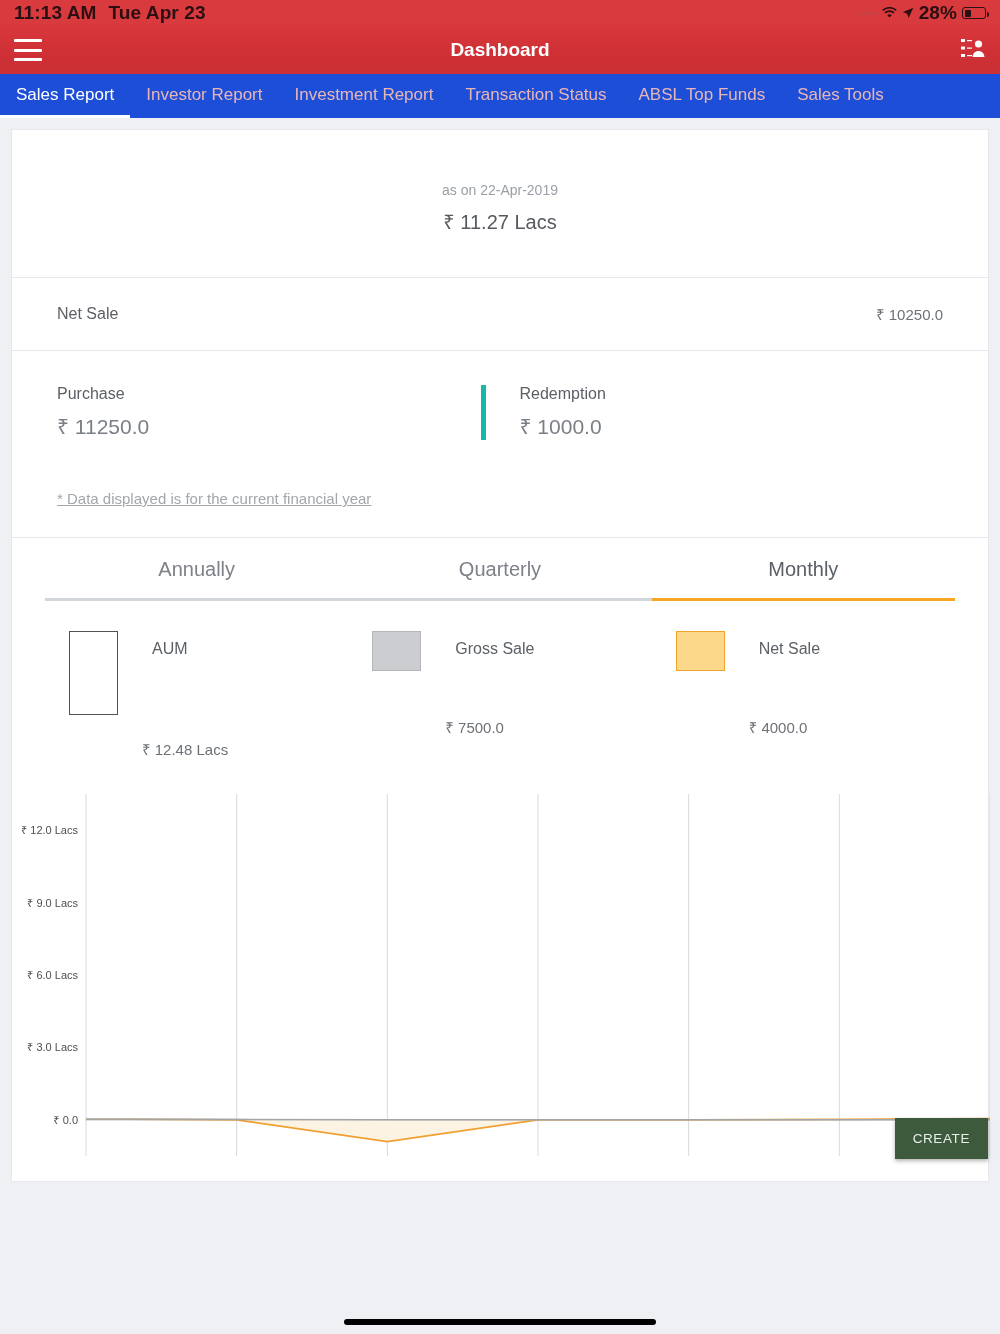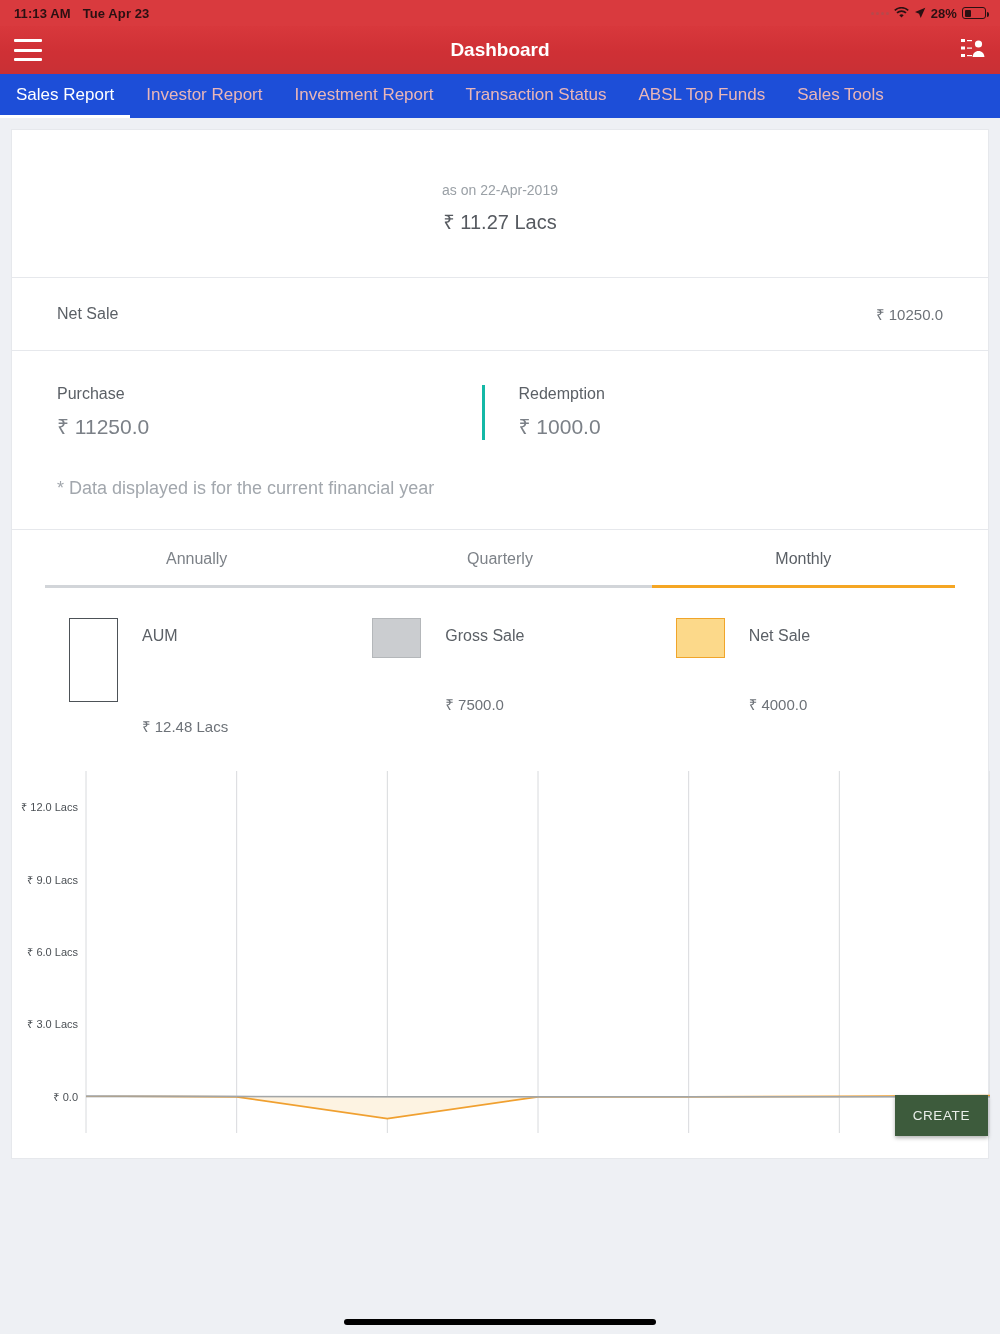--- a/index.html
+++ b/index.html
@@ -7,21 +7,21 @@
     width:1000px; height:1334px;
     font-family:"Liberation Sans", sans-serif;
     background:#eef0f4;
     overflow:hidden;
   }
 
   
   .statusbar{
     height:26px; background:#d93a3e; color:#2a1012;
     display:flex; align-items:center; padding:0 14px;
-    font-size:13px; font-weight:bold; letter-spacing:.1px;
+    font-size:19px; font-weight:bold; letter-spacing:.1px;
   }
   .sb-left{ display:flex; align-items:center; gap:12px; }
   .sb-right{ margin-left:auto; display:flex; align-items:center; gap:5px; }
   .sb-dots{ display:flex; gap:2px; align-items:center; }
   .sb-dots i{ width:3px; height:3px; background:#b8484b; border-radius:50%; display:block; }
   .wifi-ico{ width:15px; height:12px; position:relative; }
   .wifi-ico svg{ display:block; }
   .loc-ico svg{ display:block; }
   .batt{ width:24px; height:12px; border:1.5px solid #2a1012; border-radius:3px; position:relative; }
   .batt::after{ content:""; position:absolute; right:-4px; top:3.5px; width:2px; height:5px;
@@ -68,35 +68,35 @@
 
   
   .netsale{ display:flex; align-items:center; justify-content:space-between;
             padding:26px 45px 26px 45px; }
   .netsale-label{ font-size:16px; color:#5b6066; }
   .netsale-value{ font-size:15px; color:#6d7278; }
 
   
   .pr{ padding:34px 45px 8px 45px; display:flex; }
   .pr-col{ flex:1; }
-  .pr-col.right{ padding-left:34px; border-left:3px solid #14b8a6; }
+  .pr-col.right{ padding-left:34px; border-left:5px solid #14b8a6; }
   .pr-label{ font-size:16px; color:#5b6066; }
   .pr-value{ font-size:21px; color:#7b8087; margin-top:9px; }
-  .pr-note{ padding:0 45px 30px 45px; font-size:18px; color:#a2a7ad; margin-top:30px; }
+  .pr-note{ padding:0 45px 30px 45px; font-size:15px; color:#a2a7ad; margin-top:42px;text-decoration:underline; }
 
   
   .periodwrap{ padding:20px 33px 0 33px; }
   .periods{ display:flex; }
-  .period{ flex:1; text-align:center; font-size:16px; color:#7d8288;
+  .period{ flex:1; text-align:center; font-size:20px; color:#7d8288;
            padding-bottom:17px; cursor:pointer; border-bottom:3px solid #d2d5d9; }
   .period.active{ color:#5b6066; border-bottom-color:#f5a623; }
 
   
   .legend{ display:flex; padding:30px 0 0 0; }
-  .legend-item{ flex:1; display:flex; flex-wrap:wrap; align-items:flex-start; padding-left:24px; }
+  .legend-item{ flex:1; display:flex; flex-wrap:wrap; align-items:flex-start; padding-left:24px;gap:10px; }
   .sw{ width:49px; height:40px; flex:0 0 auto; }
   .sw.aum{ background:#ffffff; border:1.5px solid #4d5257; }
   .sw.gross{ background:#cbcdd0; border:1.5px solid #b4b7ba; }
   .sw.net{ background:#fcd98a; border:1.5px solid #f0a52a; }
   .lg-name{ font-size:16px; color:#5b6066; margin-left:24px; margin-top:9px; }
   .lg-val{ width:100%; font-size:15px; color:#6d7278; margin-top:14px; margin-left:73px; }
 
   
   .chart-area{ position:relative; height:395px; margin-top:27px; }
   .chart-area svg{ display:block; }

